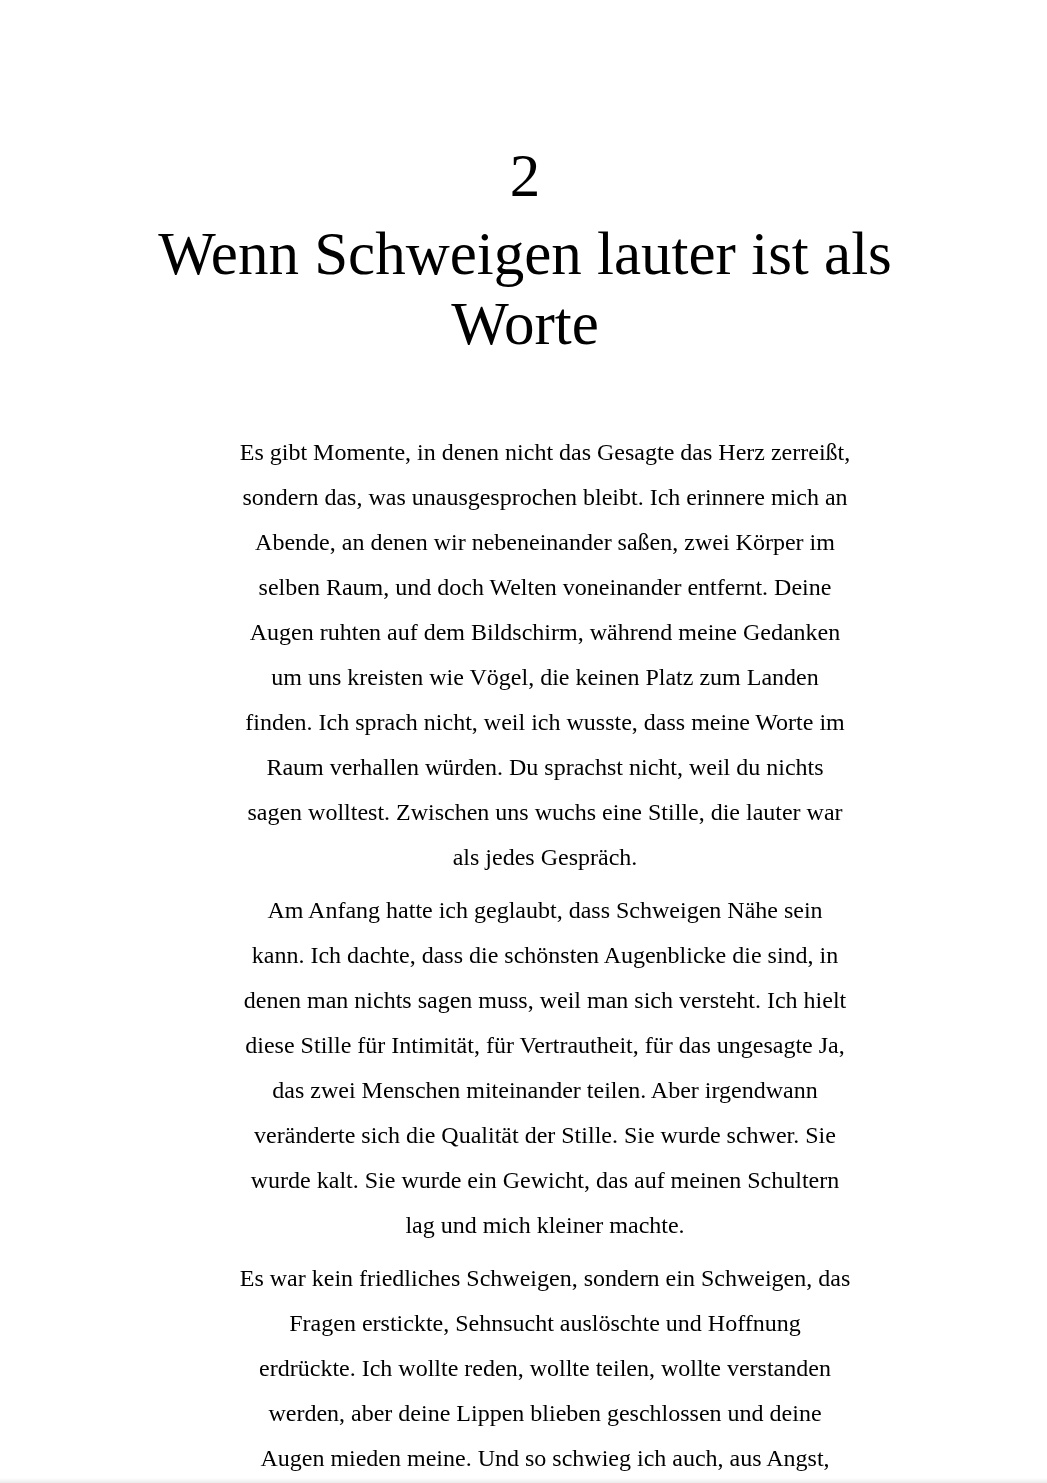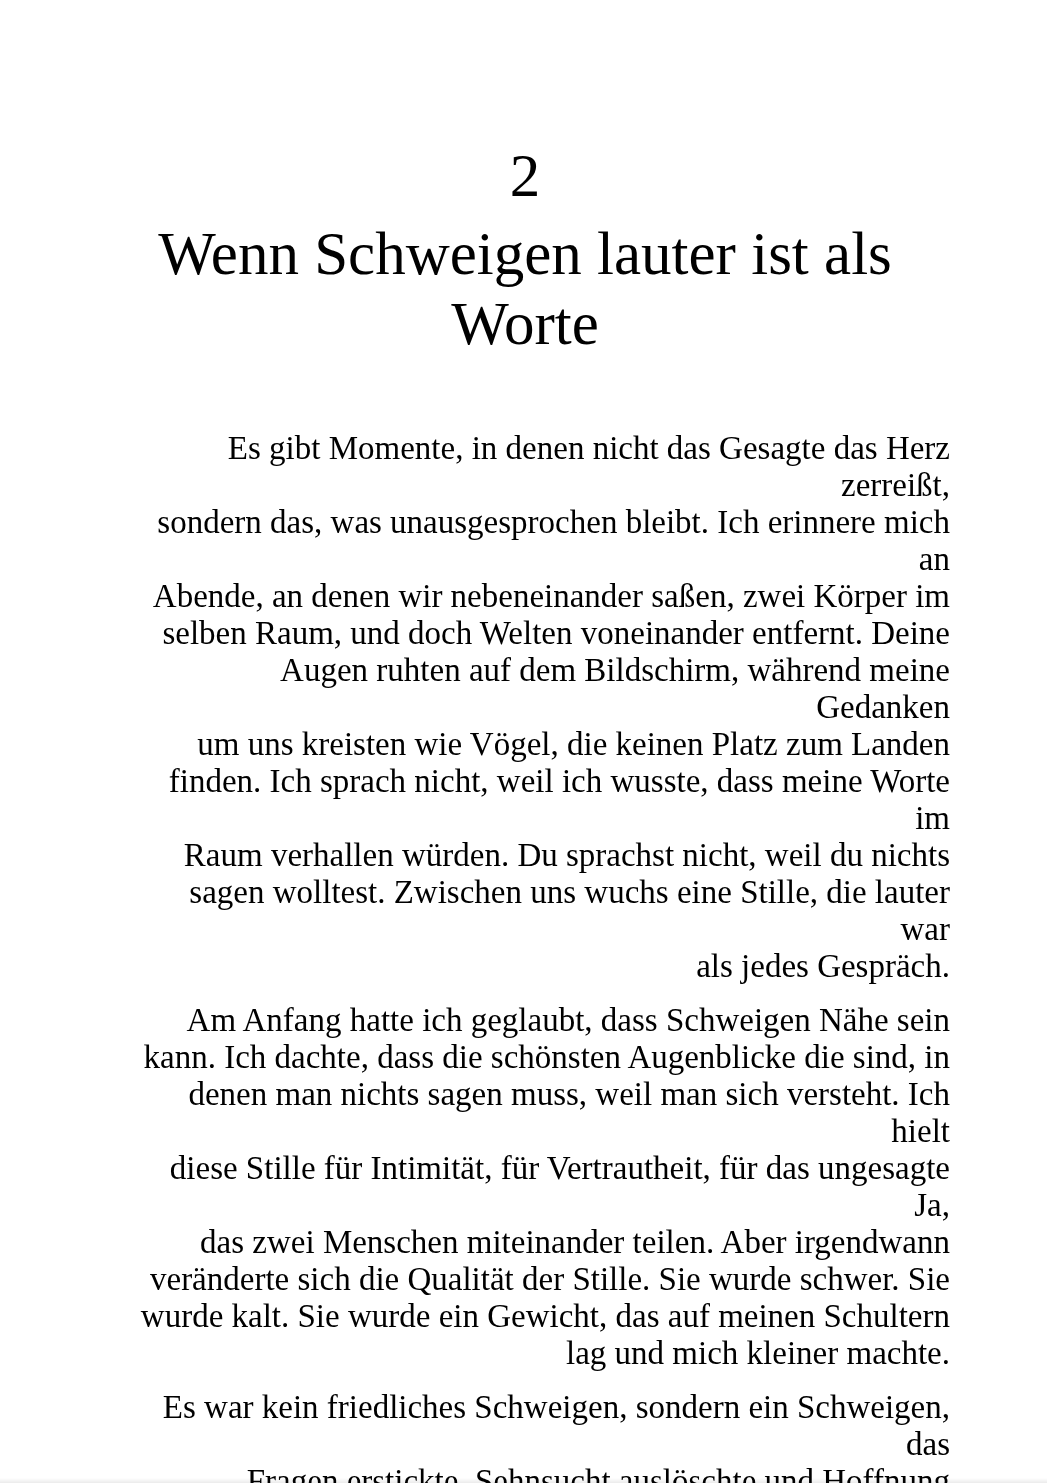--- a/index.html
+++ b/index.html
@@ -38,27 +38,27 @@
     line-height: 70px;
     font-weight: normal;
     white-space: pre-line;
   }
   .body-text {
     margin-top: 71px;
   }
   .para {
     margin: 0;
     width: 810px;          
-    font-size: 33px;
-    line-height: 37px;
+    font-size: 24px;
+    line-height: 45px;
     white-space: pre-line;
-    text-align: right;
+    text-align: center;
   }
   .para + .para {
-    margin-top: 17px;
+    margin-top: 8px;
   }
   .page-bottom-edge {
     position: absolute;
     left: 0;
     bottom: 0;
     width: 100%;
     height: 5px;
     background: linear-gradient(to bottom, rgba(0,0,0,0) 0%, rgba(0,0,0,0.08) 100%);
   }
 </style>

